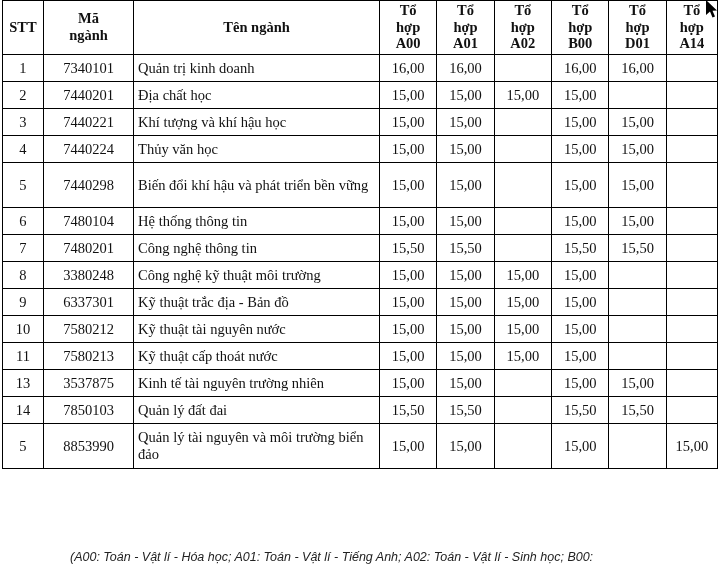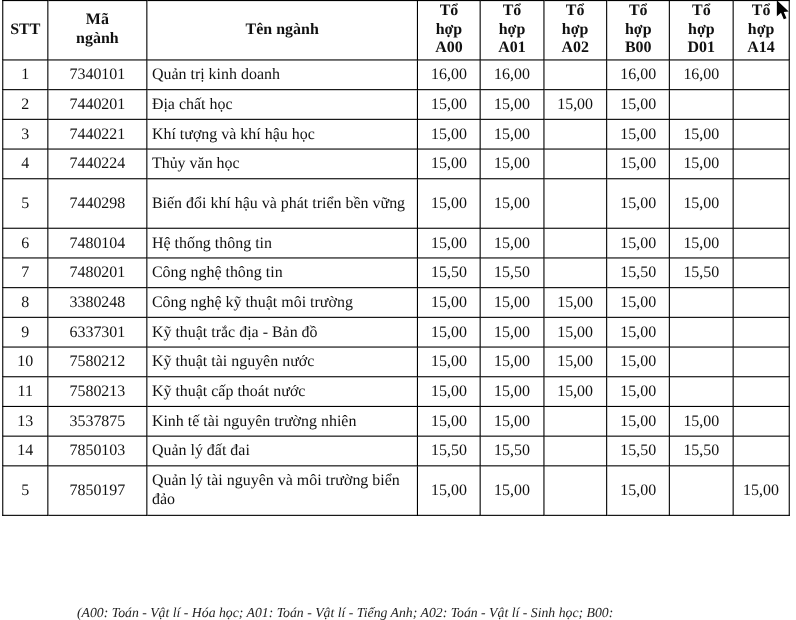--- a/index.html
+++ b/index.html
@@ -70,21 +70,21 @@
   tbody tr.tall td {
     height: 40px;
   }
   .footnote {
     position: absolute;
     left: 70px;
     bottom: 0px;
     width: 620px;
     font-style: italic;
     font-size: 12.5px;
-    font-family: Liberation Serif, serif;
+    font-family: Liberation Sans, sans-serif;
     color: #222;
     white-space: nowrap;
     overflow: hidden;
     height: 14px;
   }
   
   .cursor {
     position: absolute;
     top: 0px;
     left: 706px;
@@ -293,21 +293,21 @@
           <td class="ten">Quản lý đất đai</td>
           <td class="score">15,50</td>
           <td class="score">15,50</td>
           <td class="score"></td>
           <td class="score">15,50</td>
           <td class="score">15,50</td>
           <td class="score"></td>
         </tr>
         <tr class="tall">
           <td class="stt">5</td>
-          <td class="ma">7850197</td>
+          <td class="ma">8853990</td>
           <td class="ten">Quản lý tài nguyên và môi trường biển đảo</td>
           <td class="score">15,00</td>
           <td class="score">15,00</td>
           <td class="score"></td>
           <td class="score">15,00</td>
           <td class="score"></td>
           <td class="score">15,00</td>
         </tr>
       </tbody>
   </table>

